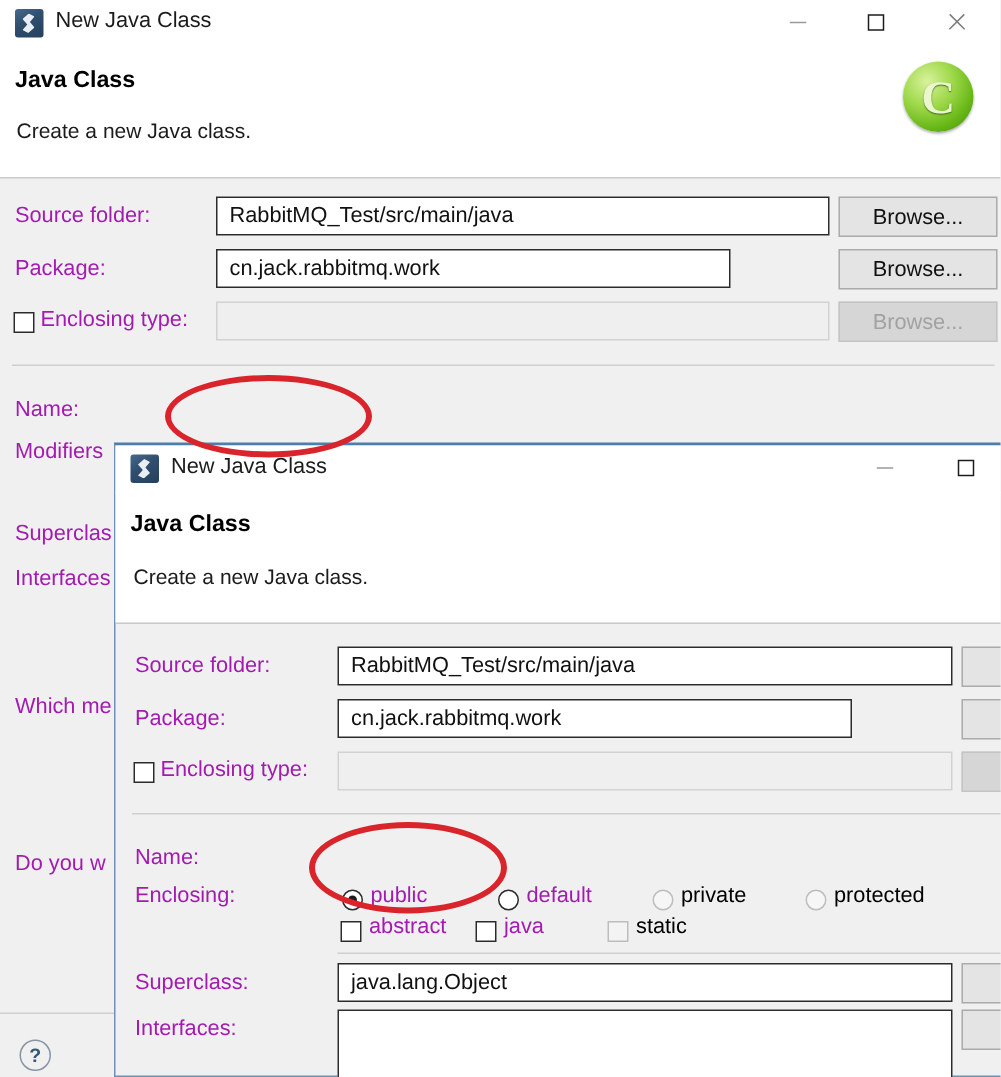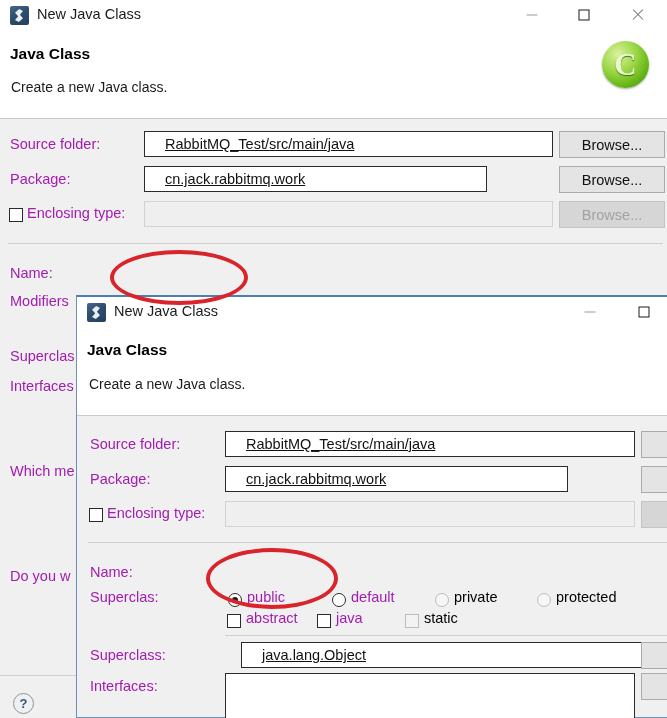--- a/index.html
+++ b/index.html
@@ -68,21 +68,21 @@
   }
 
   
   .lbl {
     position: absolute; font-size: 14.5px; color: #a21caf; white-space: nowrap;
   }
   .lbl.dim { color: #000000; }
   .tfield {
     position: absolute; box-sizing: border-box; background: #ffffff;
     border: 1px solid #2b2b2b; font-size: 14.5px; color: #111;
-    padding: 1px 20px; line-height: 22px; white-space: nowrap; overflow: hidden; text-decoration: underline;
+    padding: 1px 8px; line-height: 22px; white-space: nowrap; overflow: hidden;
   }
   .tfield.focus { border: 1px solid #7aa8d4; }
   .tfield.disabled { background: #efefef; border: 1px solid #d2d2d2; color: #a0a0a0; }
   .btn {
     position: absolute; box-sizing: border-box; background: #e4e4e4;
     border: 1px solid #ababab; font-size: 14.5px; color: #111;
     display: flex; align-items: center; justify-content: center; white-space: nowrap;
   }
   .btn.disabled { background: #d6d6d6; border: 1px solid #c4c4c4; color: #a2a2a2; }
   .cbox {
@@ -207,21 +207,21 @@
 
     <div class="cbox" style="left:12px; top:211px;"></div>
     <div class="lbl" style="left:30px; top:208px;">Enclosing type:</div>
     <div class="tfield disabled" style="left:148px; top:204px; width:410px; height:26px;"></div>
     <div class="btn disabled" style="left:564px; top:204px; width:106px; height:27px;">B</div>
 
     <div class="hsep" style="left:11px; top:245px; width:580px;"></div>
 
     <div class="lbl" style="left:13px; top:267px;">Name:</div>
 
-    <div class="lbl" style="left:13px; top:292px;">Superclas:</div>
+    <div class="lbl" style="left:13px; top:292px;">Enclosing:</div>
 
     <div class="radio on" style="left:151px; top:296px;"></div>
     <div class="lbl" style="left:170px; top:292px;text-align:center;">public</div>
 
     <div class="radio" style="left:255px; top:296px;"></div>
     <div class="lbl" style="left:274px; top:292px;">default</div>
 
     <div class="radio disabled" style="left:358px; top:296px;"></div>
     <div class="lbl dim" style="left:377px; top:292px;">private</div>
 
@@ -233,21 +233,21 @@
 
     <div class="cbox" style="left:240px; top:317px;"></div>
     <div class="lbl" style="left:259px; top:313px;">java</div>
 
     <div class="cbox disabled" style="left:328px; top:317px;"></div>
     <div class="lbl dim" style="left:347px; top:313px;">static</div>
 
     <div class="hsep" style="left:148px; top:338px; width:522px;"></div>
 
     <div class="lbl" style="left:13px; top:350px;">Superclass:</div>
-    <div class="tfield" style="left:164px; top:345px; width:410px; height:26px;">java.lang.Object</div>
+    <div class="tfield" style="left:148px; top:345px; width:410px; height:26px;">java.lang.Object</div>
     <div class="btn" style="left:564px; top:345px; width:106px; height:27px;">B</div>
 
     <div class="lbl" style="left:13px; top:381px;">Interfaces:</div>
     <div class="tfield" style="left:148px; top:376px; width:410px; height:48px;"></div>
     <div class="btn" style="left:564px; top:376px; width:106px; height:27px;"></div>
   </div>
 
   <div class="oval oval-layer" style="left:110px; top:250px; width:130px; height:47px;"></div>
   <div class="oval oval-layer" style="left:206px; top:548px; width:124px; height:53px;"></div>
 

